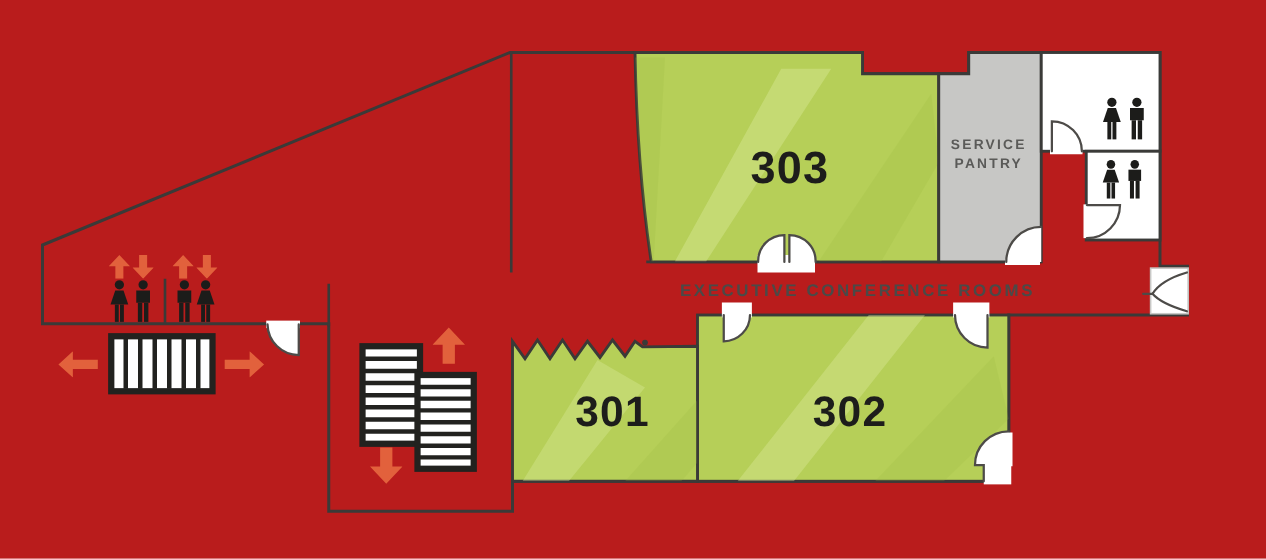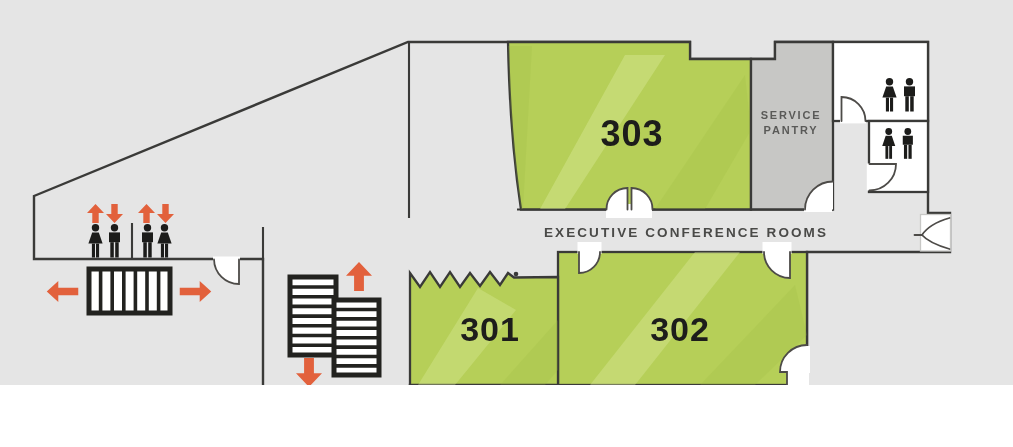--- a/index.html
+++ b/index.html
@@ -1,17 +1,17 @@
 <!DOCTYPE html>
 <html><head>
 <meta charset="utf-8">
 <title>Floor Plan</title>
 <style>
   html,body{margin:0;padding:0;background:#ffffff;}
-  .stage{position:relative;width:1013px;height:385px;background:#e5e5e5;overflow:hidden;
+  .stage{position:relative;width:1013px;height:447px;background:#b91c1c;overflow:hidden;
          font-family:"Liberation Sans", sans-serif;text-decoration:underline;}
   svg{display:block;}
   .wall{stroke:#3a3a38;stroke-width:2.4;fill:none;stroke-linejoin:miter;}
   .wall-thin{stroke:#3a3a38;stroke-width:2.1;fill:none;}
   .room-stroke{stroke:#3a3a38;stroke-width:2.3;}
   .door-arc{stroke:#4d4b48;stroke-width:1.8;fill:none;stroke-linecap:round;}
   .mask{fill:#ffffff;stroke:none;}
   .icon-frame{fill:#ffffff;stroke:#22221f;stroke-width:5;}
   .icon-line{stroke:#22221f;stroke-width:3.6;fill:none;}
   .lbl-room{font-weight:bold;letter-spacing:1px;}

